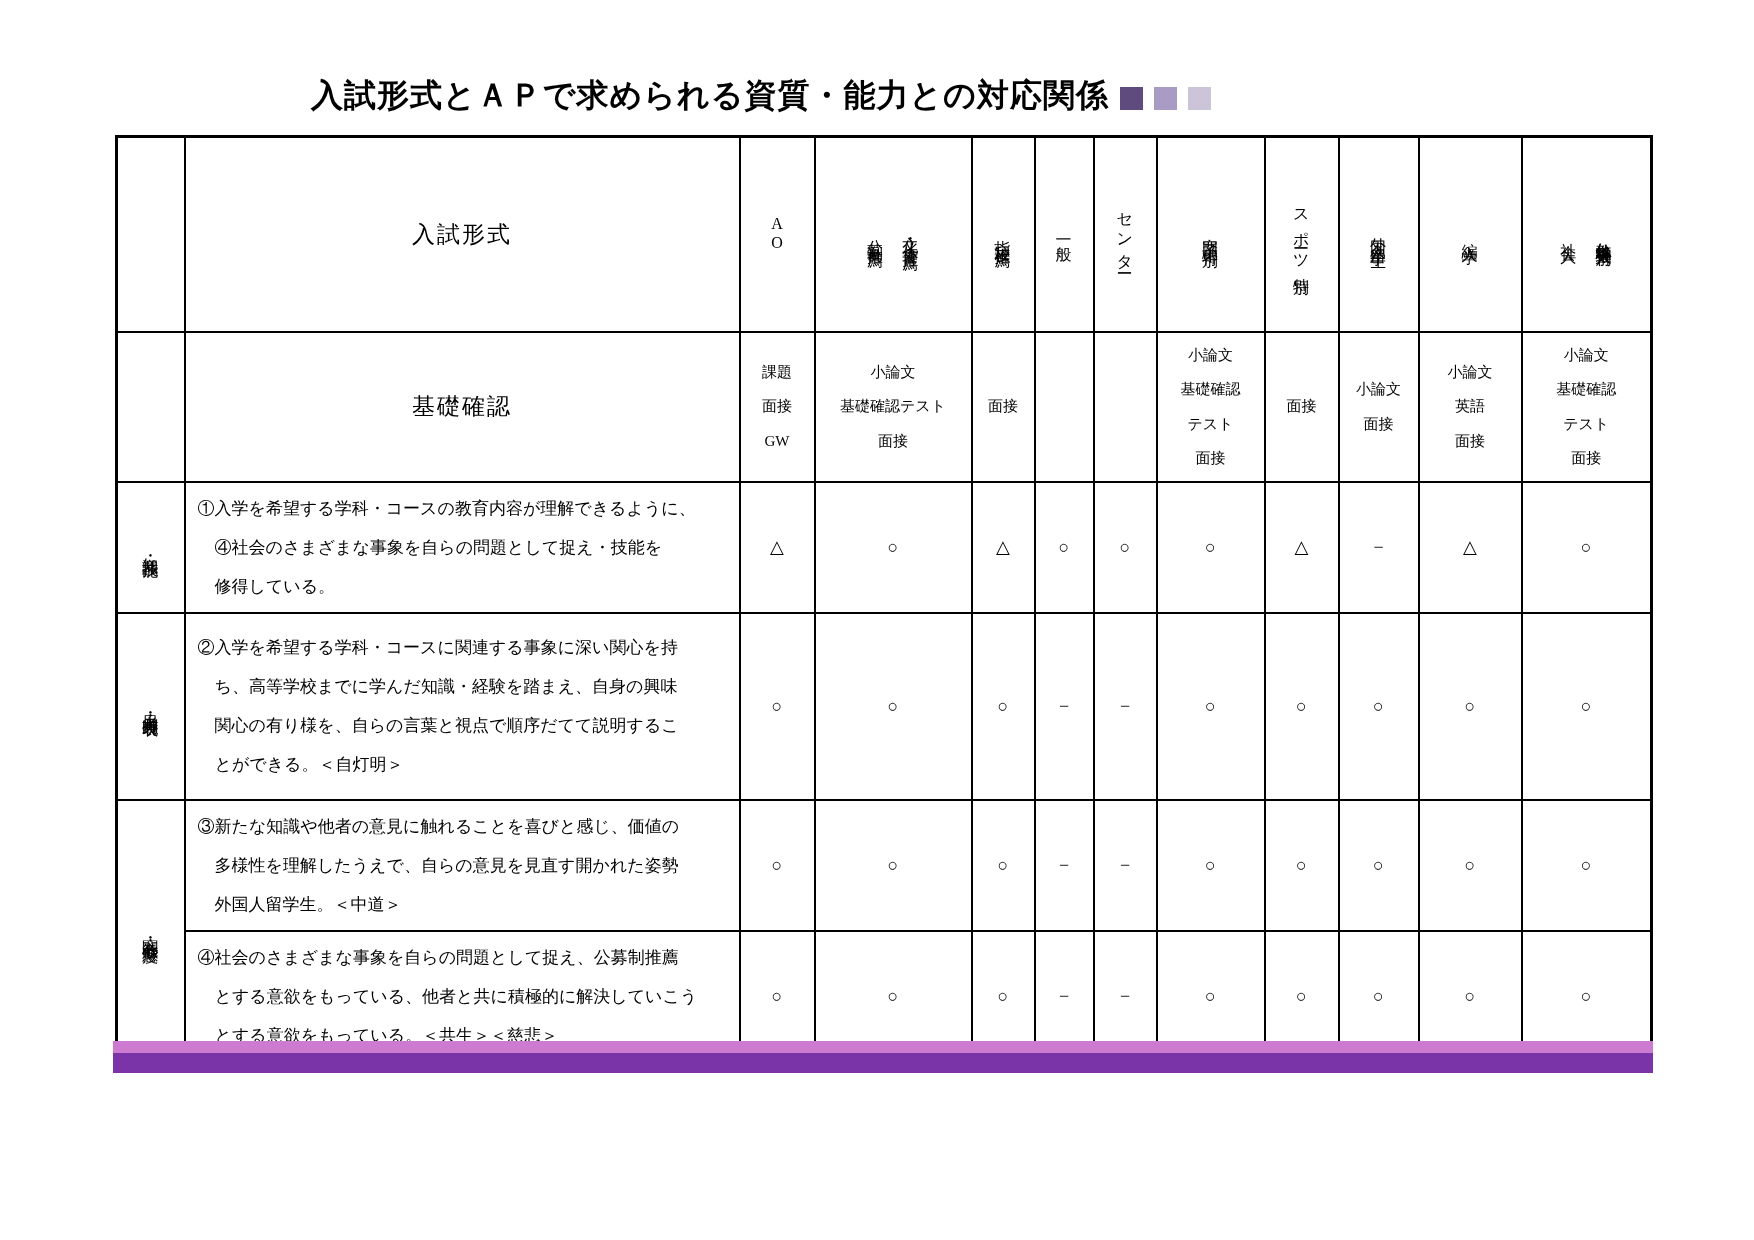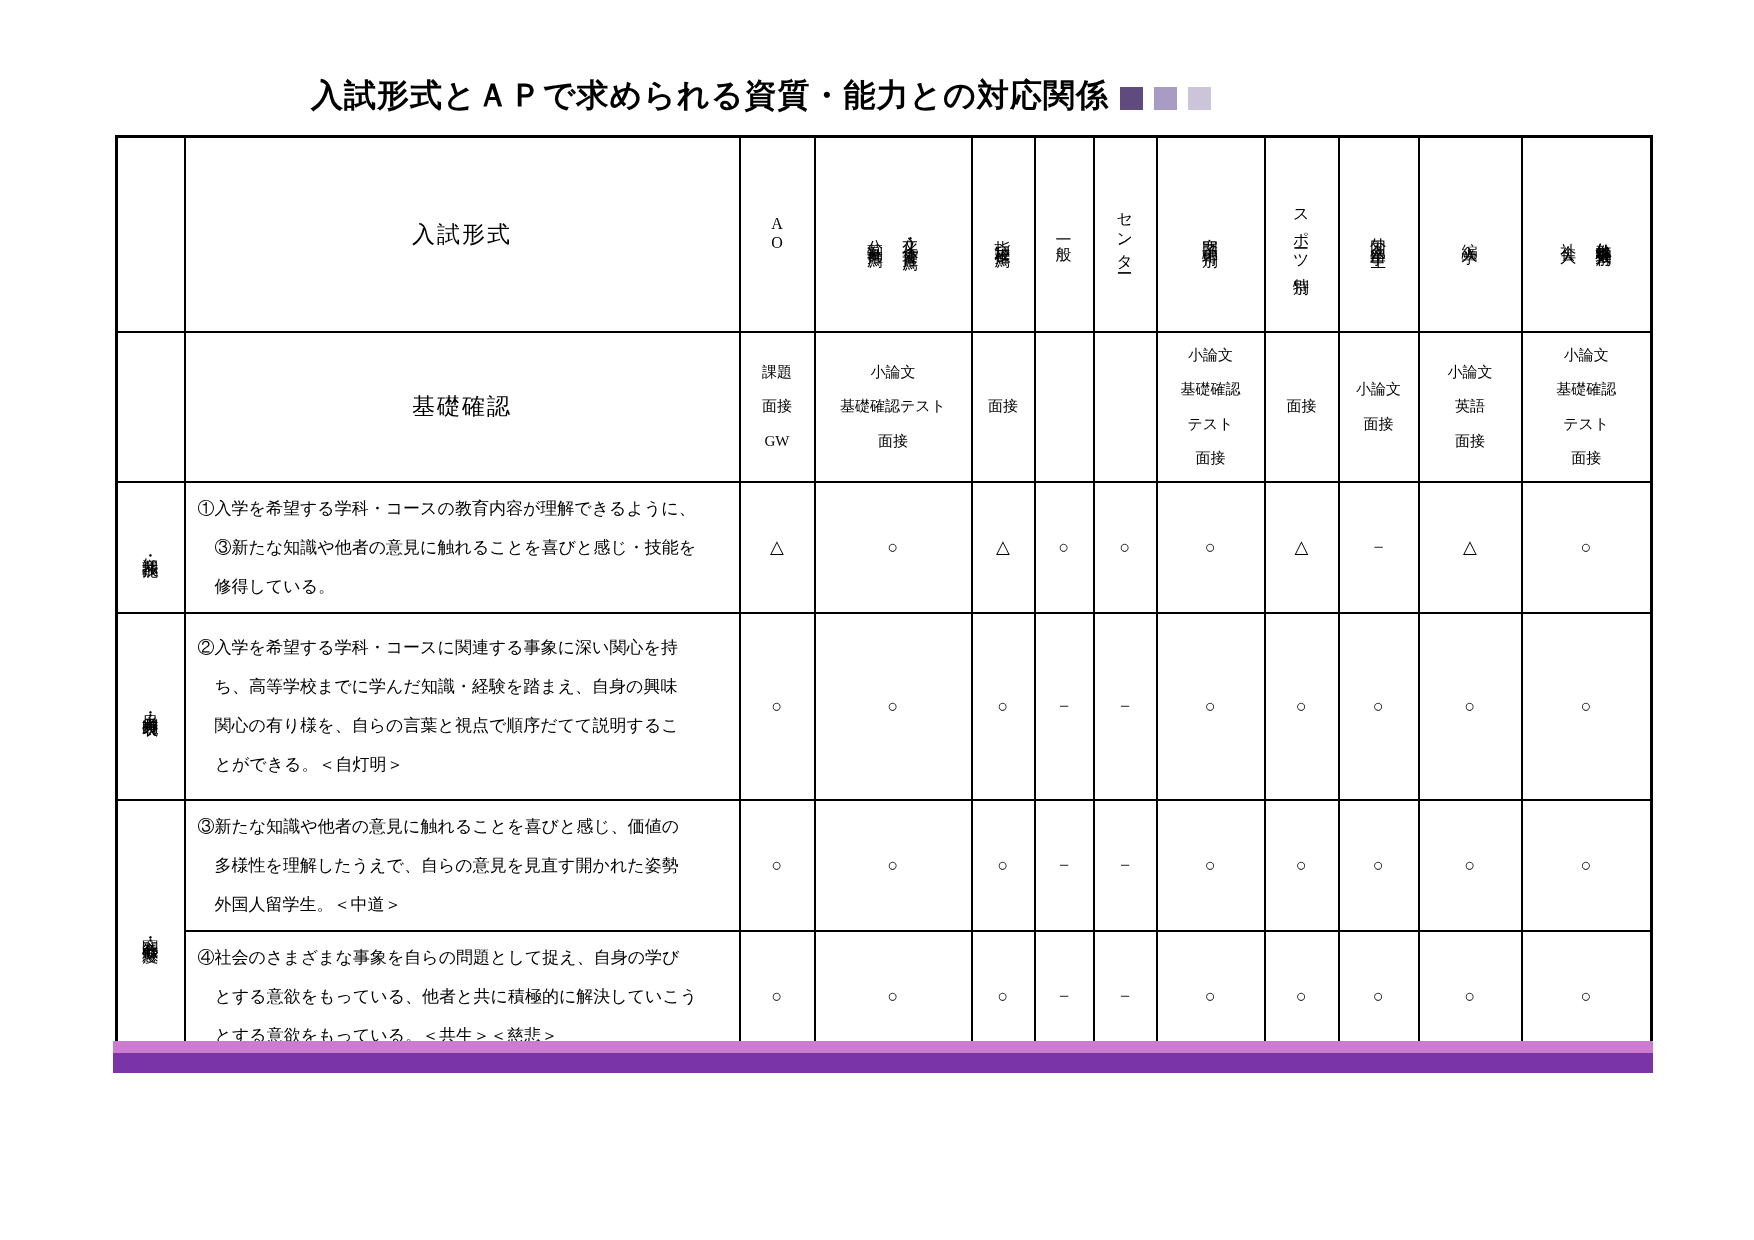--- a/index.html
+++ b/index.html
@@ -184,21 +184,21 @@
   </tr>
 
   <tr style="height:120px">
     <td class="ccell">
       <div class="vwrap">
             <span class="vline tight">知識・技能</span>
           </div>
     </td>
     <td class="dcell">
       <div class="dline">①入学を希望する学科・コースの教育内容が理解できるように、</div>
-      <div class="dline cont">③新たな知識や他者の意見に触れることを喜びと感じ・技能を</div>
+      <div class="dline cont">④社会のさまざまな事象を自らの問題として捉え・技能を</div>
       <div class="dline cont">修得している。</div>
     </td>
     <td class="mcell">△</td>
     <td class="mcell">○</td>
     <td class="mcell">△</td>
     <td class="mcell">○</td>
     <td class="mcell">○</td>
     <td class="mcell">○</td>
     <td class="mcell">△</td>
     <td class="mcell">−</td>
@@ -248,21 +248,21 @@
     <td class="mcell">−</td>
     <td class="mcell">○</td>
     <td class="mcell">○</td>
     <td class="mcell">○</td>
     <td class="mcell">○</td>
     <td class="mcell">○</td>
   </tr>
 
   <tr style="height:119px">
     <td class="dcell">
-      <div class="dline">④社会のさまざまな事象を自らの問題として捉え、自身の学び</div>
+      <div class="dline">④社会のさまざまな事象を自らの問題として捉え、公募制推薦</div>
       <div class="dline cont">とする意欲をもっている、他者と共に積極的に解決していこう</div>
       <div class="dline cont">とする意欲をもっている。＜共生＞＜慈悲＞</div>
     </td>
     <td class="mcell">○</td>
     <td class="mcell">○</td>
     <td class="mcell">○</td>
     <td class="mcell">−</td>
     <td class="mcell">−</td>
     <td class="mcell">○</td>
     <td class="mcell">○</td>

